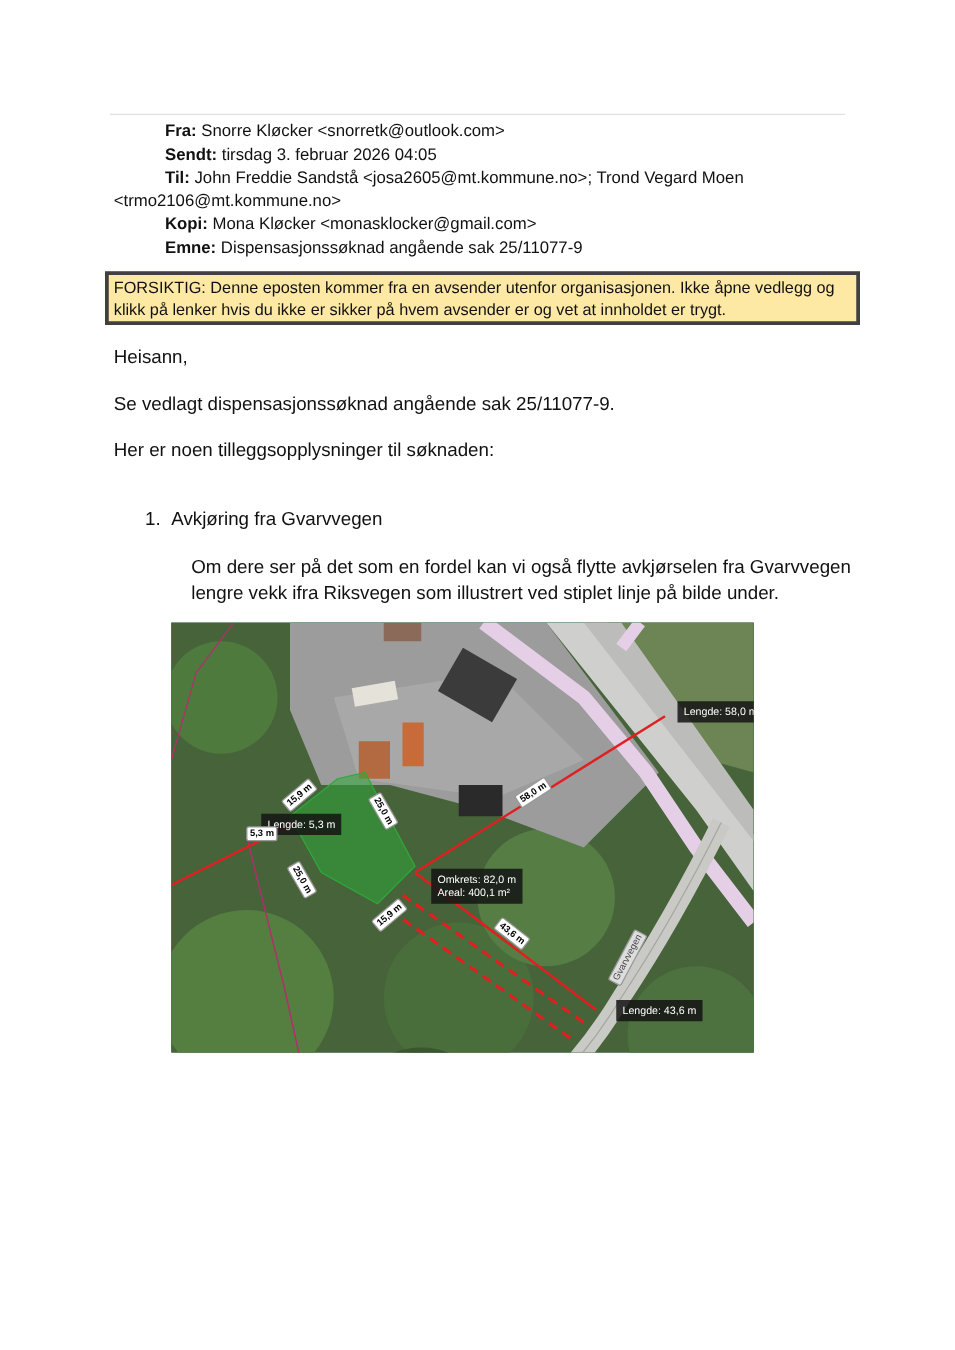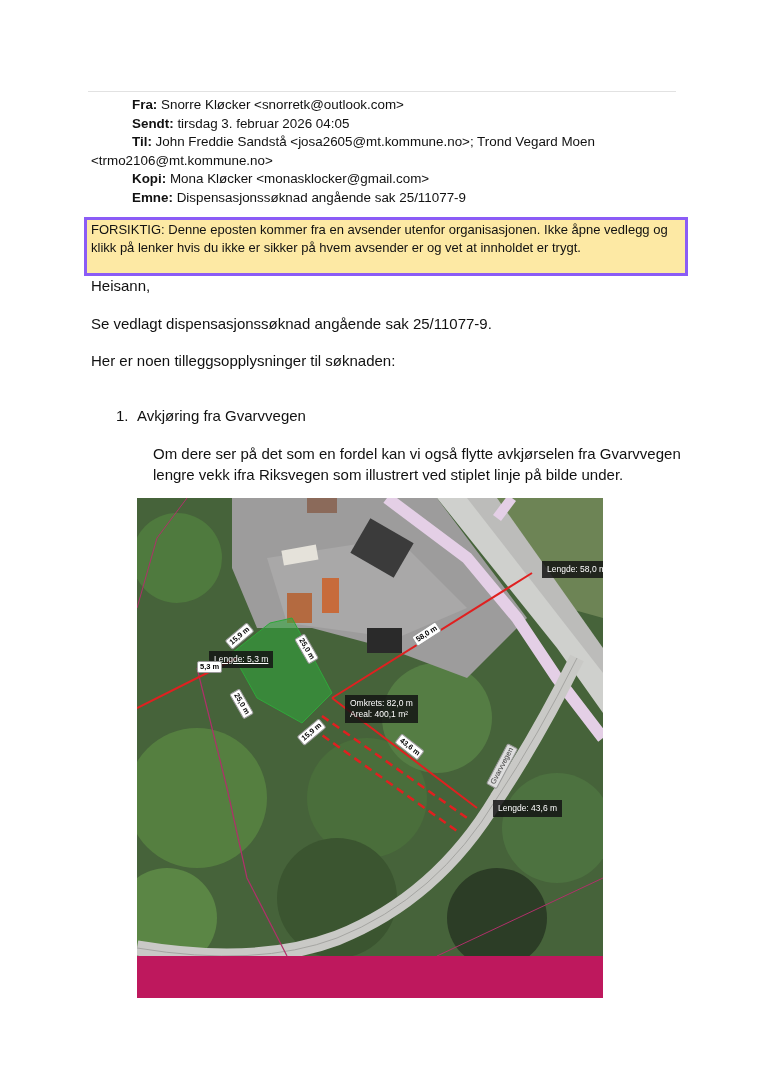--- a/index.html
+++ b/index.html
@@ -3,27 +3,27 @@
 <meta charset="utf-8">
 <style>
   html, body { margin: 0; padding: 0; background: #ffffff; }
   body { width: 764px; height: 1080px; position: relative; overflow: hidden;
          font-family: "Liberation Sans", "DejaVu Sans", sans-serif; color: #111; }
   .rule { position: absolute; left: 88px; top: 91px; width: 588px; height: 1px; background: #e2e2e2; }
   .header { position: absolute; left: 91px; top: 96px; font-size: 13.4px; line-height: 18.5px; color: #111; }
   .header .line { white-space: nowrap; }
   .header b { font-weight: bold; margin-left: 41px; }
   .warning { position: absolute; left: 84px; top: 217px; width: 590px; height: 36px;
-             background: #fde9a4; border: 3px solid #8b5cf6; padding: 1px 4px 16px 4px;
+             background: #fde9a4; border: 3px solid #404040; padding: 1px 4px 0 4px;
              font-size: 13px; line-height: 17.5px; color: #111; box-sizing: content-box; }
   .para { position: absolute; left: 91px; font-size: 15px; color: #111; white-space: nowrap; }
   .list-num { position: absolute; left: 116px; top: 407px; font-size: 15px; }
   .list-title { position: absolute; left: 137px; top: 407px; font-size: 15px; font-weight: normal; }
   .list-body { position: absolute; left: 137px; top: 444px; font-size: 15px; line-height: 20.5px; white-space: nowrap; margin-left: 16px; }
-  .map { position: absolute; left: 137px; top: 498px; width: 466px; height: 500px; overflow: hidden; background: #be185d; }
+  .map { position: absolute; left: 137px; top: 498px; width: 466px; height: 344px; overflow: hidden; background: #14532d; }
   .map svg { display: block; }
   .tag { position: absolute; background: rgba(20,20,20,0.85); color: #fff; font-size: 8.5px;
          padding: 3px 5px; white-space: nowrap; line-height: 11px; }
   .mlabel { position: absolute; background: #fff; color: #000; font-size: 7.5px; font-weight: bold;
             padding: 0 2px; border: 1px solid #999; border-radius: 2px; white-space: nowrap; line-height: 10px; }
 </style>
 </head>
 <body>
 
 <div class="rule"></div>
@@ -91,21 +91,21 @@
     <polygon points="133,125 155,120 195,195 165,225 120,200 95,155" fill="#2fa83a" fill-opacity="0.55" stroke="#2fa83a" stroke-width="1"></polygon>
 
     <line x1="0" y1="210" x2="100" y2="160" stroke="#e02020" stroke-width="2"></line>
     <line x1="195" y1="200" x2="395" y2="75" stroke="#e02020" stroke-width="2"></line>
     <line x1="195" y1="200" x2="340" y2="310" stroke="#e02020" stroke-width="2"></line>
     <line x1="185" y1="218" x2="330" y2="320" stroke="#e02020" stroke-width="2.5" stroke-dasharray="8,5"></line>
     <line x1="175" y1="230" x2="320" y2="333" stroke="#e02020" stroke-width="2.5" stroke-dasharray="8,5"></line>
   </svg>
 
   <div class="tag" style="left:405px; top:63px;">Lengde: 58,0 m</div>
-  <div class="tag" style="left:72px; top:153px;text-decoration:underline;">Lengde: 5,3 m</div>
+  <div class="tag" style="left:72px; top:153px;">Lengde: 5,3 m</div>
   <div class="tag" style="left:208px; top:197px;">
     <div>Omkrets: 82,0 m</div>
     <div>Areal: 400,1 m²</div>
   </div>
   <div class="tag" style="left:356px; top:302px;">Lengde: 43,6 m</div>
 
   <div class="mlabel" style="left:88px; top:132px; transform:rotate(-40deg);">15,9 m</div>
   <div class="mlabel" style="left:155px; top:145px; transform:rotate(60deg);">25,0 m</div>
   <div class="mlabel" style="left:90px; top:200px; transform:rotate(60deg);">25,0 m</div>
   <div class="mlabel" style="left:160px; top:228px; transform:rotate(-40deg);">15,9 m</div>

